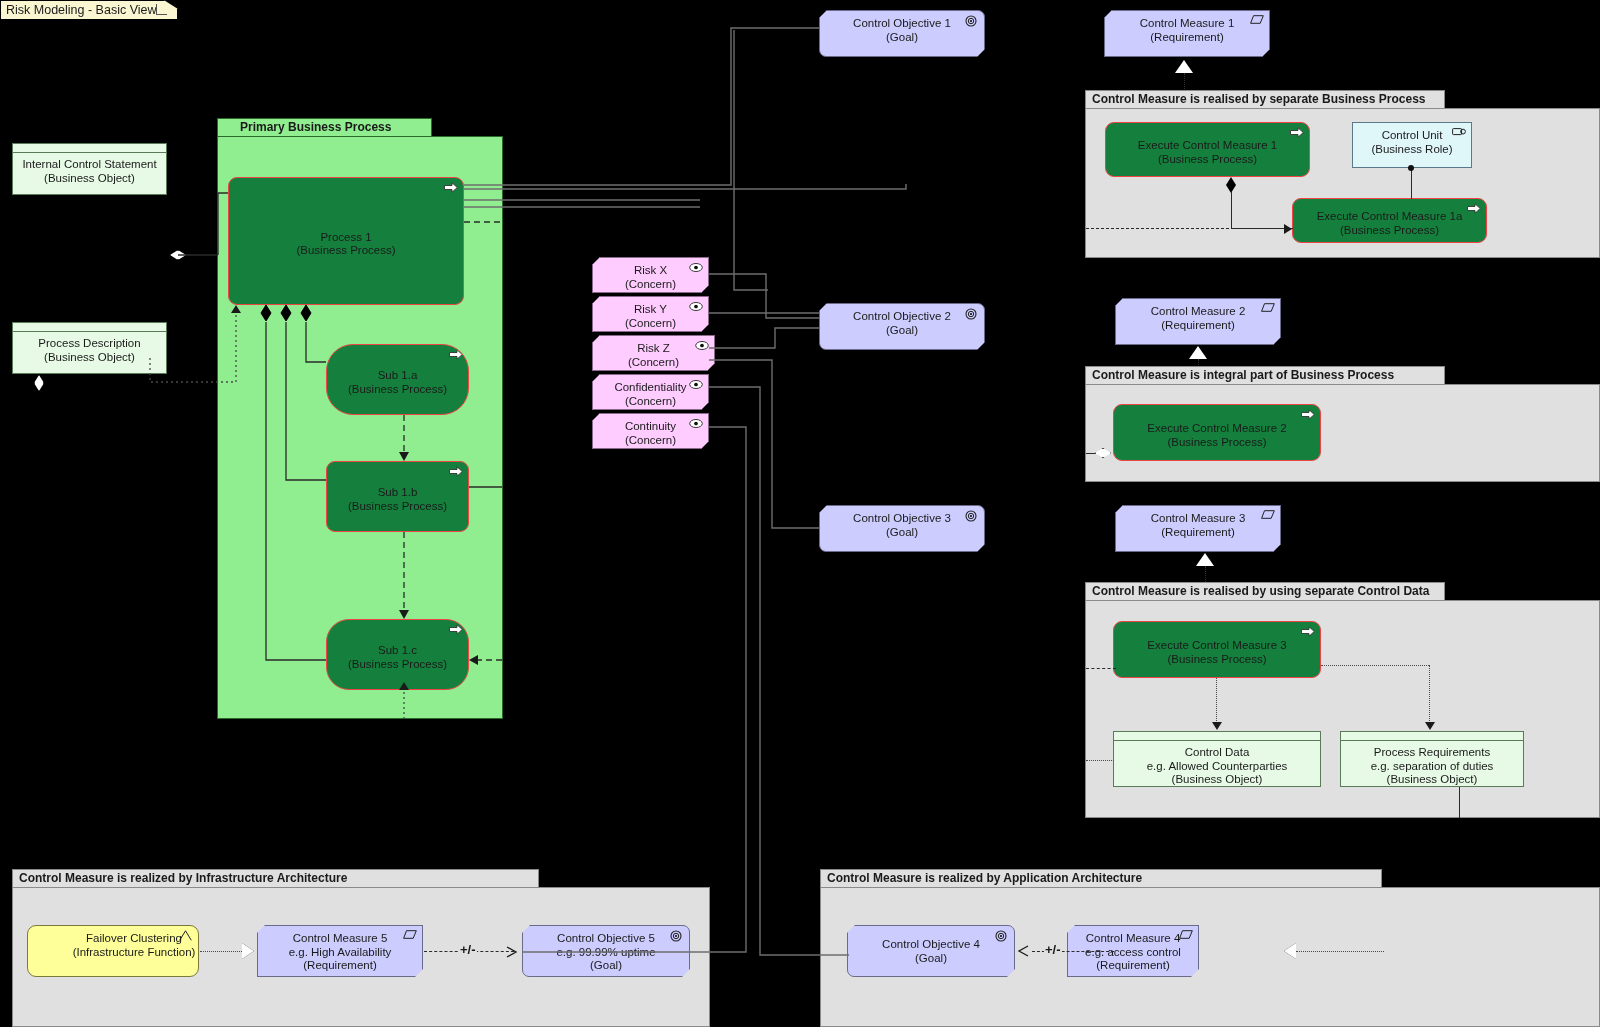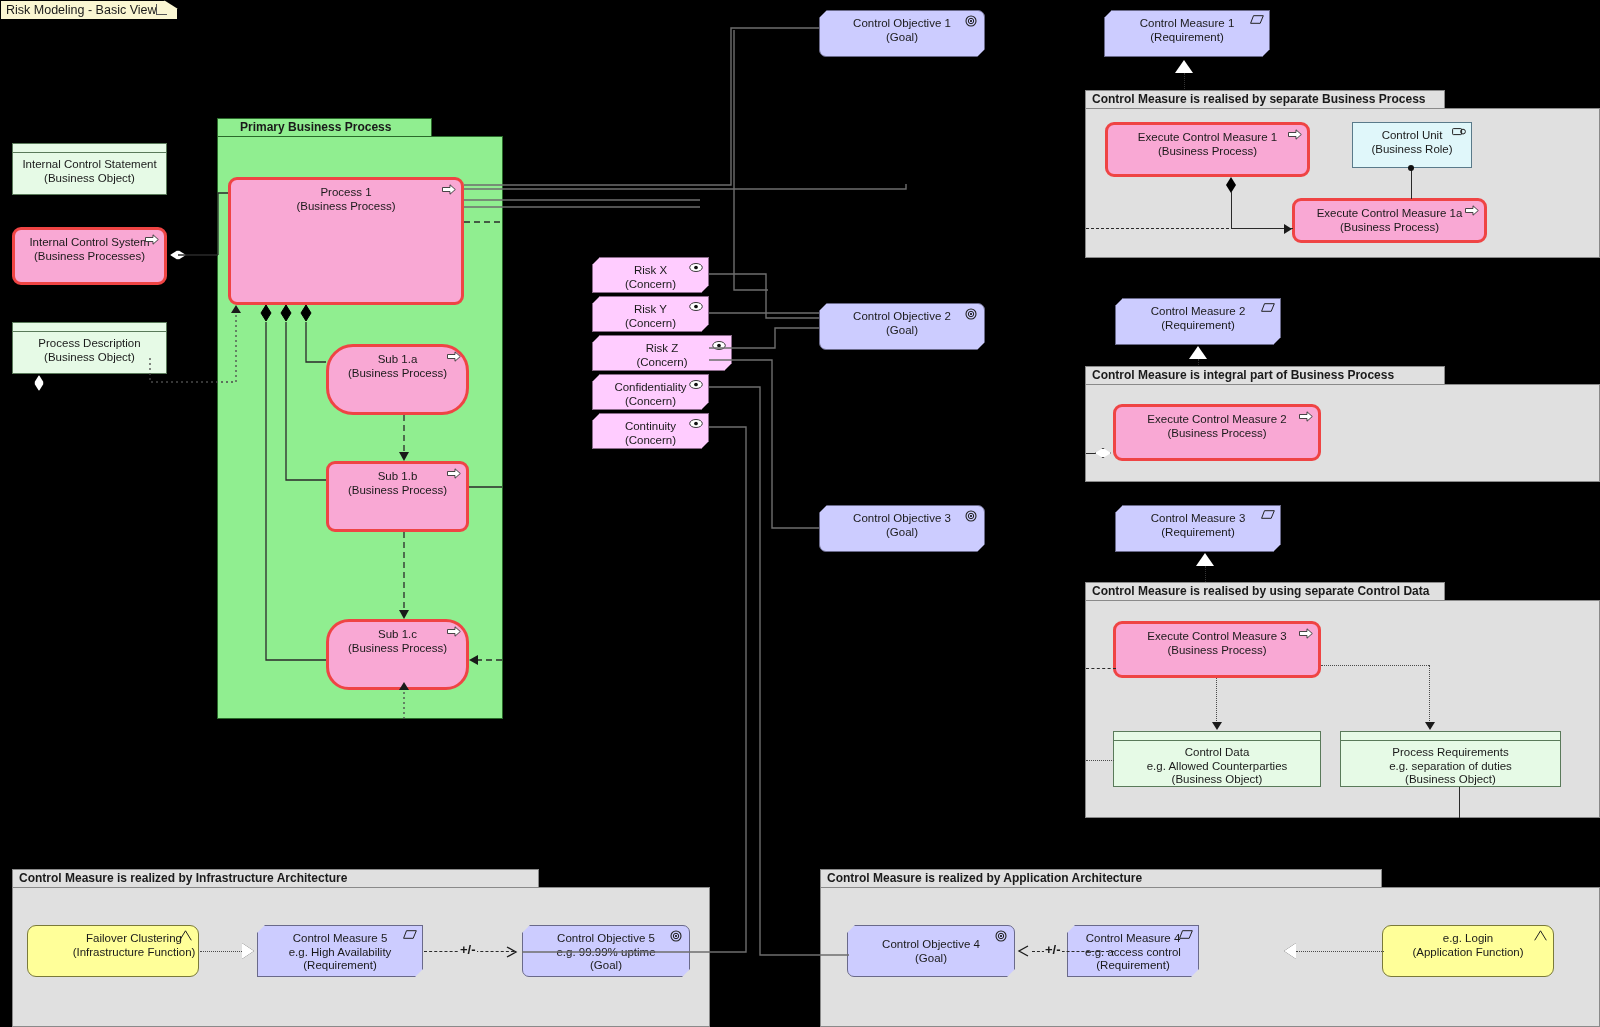--- a/index.html
+++ b/index.html
@@ -49,23 +49,24 @@
     flex-direction:column;
     justify-content:flex-start;
     align-items:center;
     padding-top:6px;
     overflow:hidden;
   }
   .el .ln{display:block;width:100%;}
 
   
   .proc{
-    background:#f9a8d4;
-    border:3px solid #ef4444;
+    background:#15803d;
+    border:1px solid #ef4444;
     border-radius:9px;
+    justify-content:center;
   }
   .goal{
     background:#CCCCFF;
     border:1px solid #6a6a8a;
     border-radius:7px;
     clip-path:polygon(8px 0,100% 0,100% calc(100% - 8px),calc(100% - 8px) 100%,0 100%,0 8px);
   }
   .req{
     background:#CCCCFF;
     border:1px solid #6a6a8a;
@@ -219,29 +220,20 @@
   </div>
 
   <div class="abs el bobj" style="left:12px;top:143px;width:155px;height:52px;">
     <div class="band"></div>
     <div class="body">
       <span class="ln">Internal Control Statement</span>
       <span class="ln">(Business Object)</span>
     </div>
   </div>
 
-  <div class="abs el proc" style="left:12px;top:227px;width:155px;height:58px;">
-    <span class="ln">Internal Control System</span>
-    <span class="ln">(Business Processes)</span>
-    <span class="ico">
-      <svg width="14" height="11" viewBox="0 0 14 11">
-          <path d="M0.5 3.5 H8 V0.8 L13.3 5.5 L8 10.2 V7.5 H0.5 Z" fill="#fff" stroke="#333" stroke-width="0.9"></path>
-        </svg>
-    </span>
-  </div>
 
   <div class="abs el bobj" style="left:12px;top:322px;width:155px;height:52px;">
     <div class="band"></div>
     <div class="body">
       <span class="ln">Process Description</span>
       <span class="ln">(Business Object)</span>
     </div>
   </div>
 
   <div class="dia wdia" style="left:170px;top:250px;"></div>
@@ -305,21 +297,21 @@
   <div class="abs el concern" style="left:592px;top:296px;width:117px;height:36px;">
     <span class="ln">Risk Y</span>
     <span class="ln">(Concern)</span>
     <span class="ico">
       <svg width="14" height="11" viewBox="0 0 16 11">
           <ellipse cx="8" cy="5.5" rx="7.2" ry="4.6" fill="#fff" stroke="#222" stroke-width="1"></ellipse>
           <circle cx="8" cy="5.5" r="2.1" fill="#111"></circle>
         </svg>
     </span>
   </div>
-  <div class="abs el concern" style="left:592px;top:335px;width:140px;height:36px;">
+  <div class="abs el concern" style="left:592px;top:335px;width:123px;height:36px;">
     <span class="ln">Risk Z</span>
     <span class="ln">(Concern)</span>
     <span class="ico">
       <svg width="14" height="11" viewBox="0 0 16 11">
           <ellipse cx="8" cy="5.5" rx="7.2" ry="4.6" fill="#fff" stroke="#222" stroke-width="1"></ellipse>
           <circle cx="8" cy="5.5" r="2.1" fill="#111"></circle>
         </svg>
     </span>
   </div>
   <div class="abs el concern" style="left:592px;top:374px;width:117px;height:36px;">
@@ -496,21 +488,21 @@
 
   <div class="abs el bobj" style="left:1113px;top:731px;width:208px;height:56px;">
     <div class="band"></div>
     <div class="body">
       <span class="ln">Control Data</span>
       <span class="ln">e.g. Allowed Counterparties</span>
       <span class="ln">(Business Object)</span>
     </div>
   </div>
 
-  <div class="abs el bobj" style="left:1340px;top:731px;width:221px;height:56px;">
+  <div class="abs el bobj" style="left:1340px;top:731px;width:184px;height:56px;">
     <div class="band"></div>
     <div class="body">
       <span class="ln">Process Requirements</span>
       <span class="ln">e.g. separation of duties</span>
       <span class="ln">(Business Object)</span>
     </div>
   </div>
 
   <div class="ln-v dot" style="left:1216px;top:678px;height:45px;"></div>
   <div class="arr-down" style="left:1212px;top:722px;"></div>
@@ -591,29 +583,20 @@
     <span class="ln">Control Measure 4</span>
     <span class="ln">e.g. access control</span>
     <span class="ln">(Requirement)</span>
     <span class="ico">
       <svg width="14" height="9" viewBox="0 0 14 9">
           <path d="M3.5 0.7 H13.3 L10.2 8.3 H0.6 Z" fill="none" stroke="#222" stroke-width="1"></path>
         </svg>
     </span>
   </div>
 
-  <div class="abs el func" style="left:1382px;top:925px;width:172px;height:52px;">
-    <span class="ln">e.g. Login</span>
-    <span class="ln">(Application Function)</span>
-    <span class="ico">
-      <svg width="13" height="11" viewBox="0 0 13 11">
-          <path d="M0.7 10.3 L6.5 0.8 L12.3 10.3" fill="none" stroke="#222" stroke-width="1"></path>
-        </svg>
-    </span>
-  </div>
 
   <div class="ln-h dot" style="left:1296px;top:951px;width:88px;"></div>
   <div class="tri-left" style="left:1284px;top:943px;"></div>
 
   <div class="ln-h dash" style="left:1032px;top:951px;width:82px;"></div>
   <div style="position:absolute;left:1016px;top:945px;">
     <svg width="14" height="14" viewBox="0 0 14 14">
         <path d="M12 1 L3 6 L12 11" fill="none" stroke="#1a1a1a" stroke-width="1.3"></path>
       </svg>
   </div>

